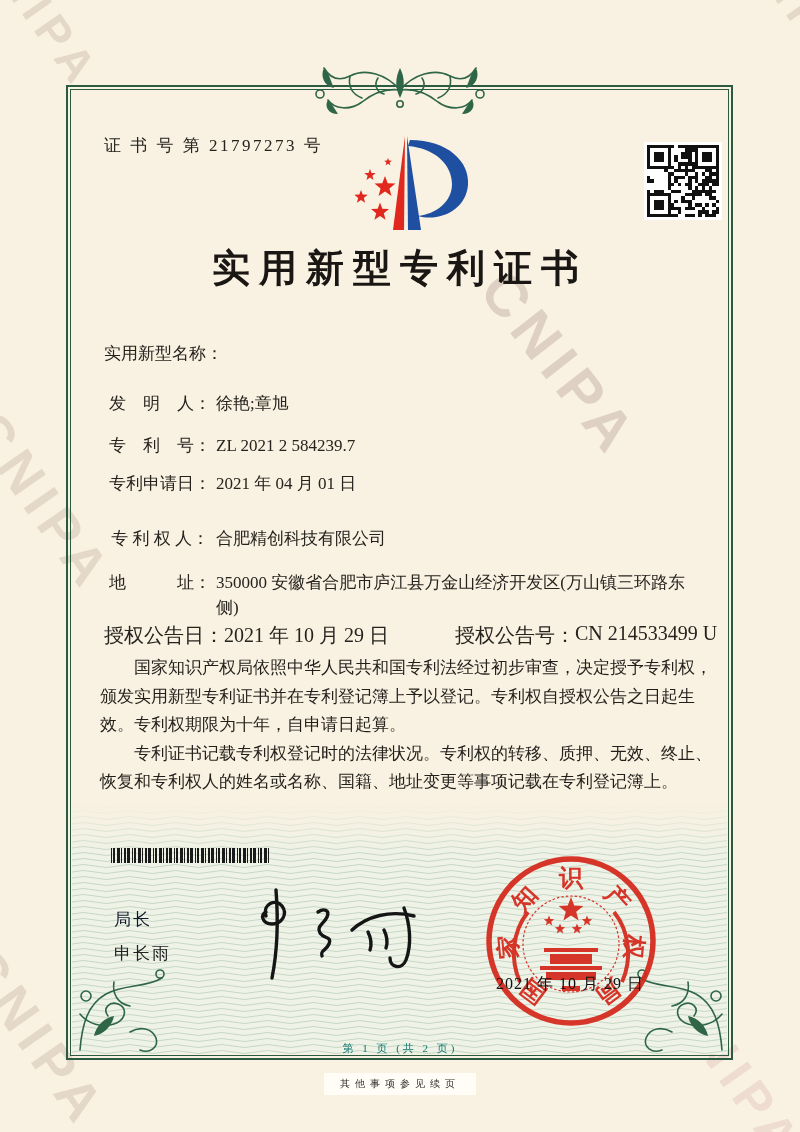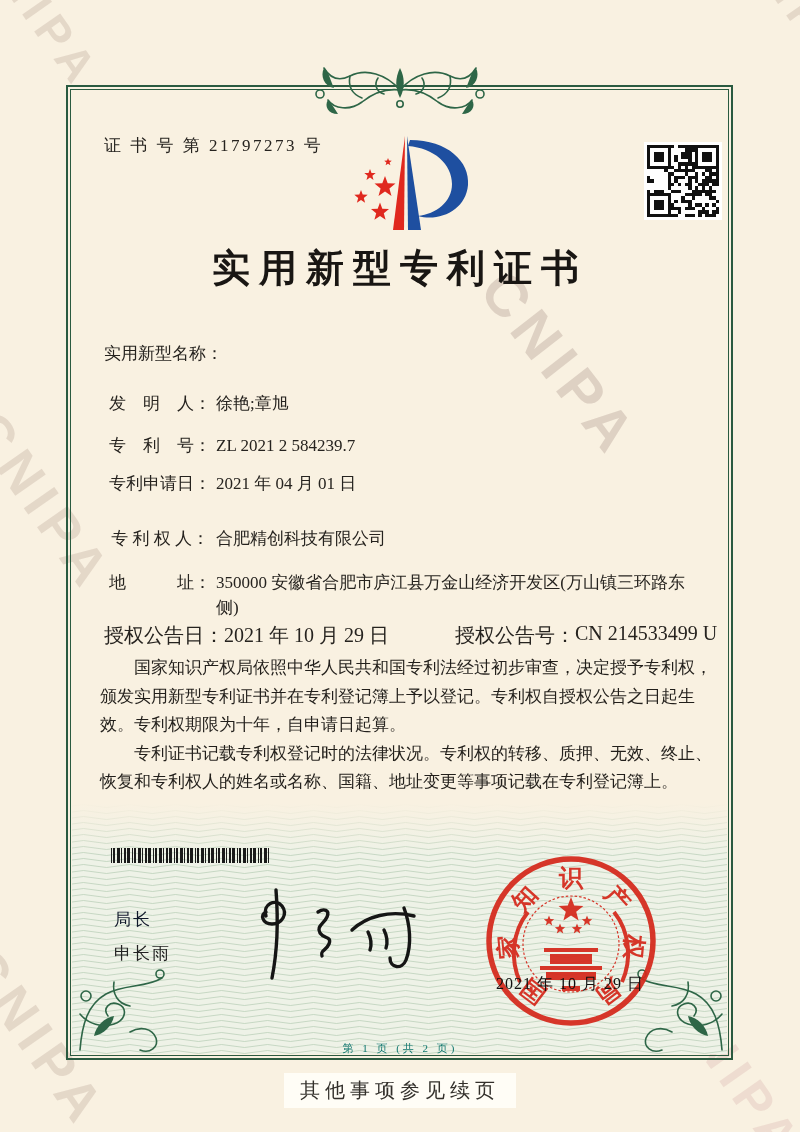--- a/index.html
+++ b/index.html
@@ -59,21 +59,21 @@
   .barcode{position:absolute;left:111px;top:848px;width:212px;height:15px;display:flex;align-items:stretch;z-index:3;}
   .barcode i{display:block;background:#1a1a1a;}
   .sig-title{position:absolute;left:114px;top:908px;font-family:"Liberation Sans","DejaVu Sans",sans-serif;font-size:17px;letter-spacing:2px;z-index:3;color:#0f172a;}
   .sig-name{position:absolute;left:114px;top:942px;font-family:"Liberation Sans","DejaVu Sans",sans-serif;font-size:17px;letter-spacing:2px;z-index:3;color:#222;}
   .sig-svg{position:absolute;left:232px;top:886px;z-index:4;}
   .seal{position:absolute;left:482px;top:852px;z-index:3;}
   .seal-date{position:absolute;left:496px;top:974px;width:170px;font-size:16px;letter-spacing:1px;color:#101010;z-index:5;white-space:nowrap;}
   .pageinfo{position:absolute;left:0;top:1031px;width:800px;text-align:center;font-size:11px;letter-spacing:3px;z-index:3;color:#0f766e;margin-top:10px;}
   .contnote{
     position:absolute;left:50%;top:1073px;transform:translateX(-50%);
-    background:#fffdf6;padding:4px 16px;font-size:20px;letter-spacing:5px;z-index:3;color:#33302b;
+    background:#fffdf6;padding:4px 16px;font-size:10px;letter-spacing:5px;z-index:3;color:#33302b;
   }
 </style>
 </head>
 <body>
 
 <span class="wm wm1">CNIPA</span>
 <span class="wm wm2">CNIPA</span>
 <span class="wm wm3">CNIPA</span>
 <span class="wm wm4">CNIPA</span>
 <span class="wm wm5">CNIPA</span>

